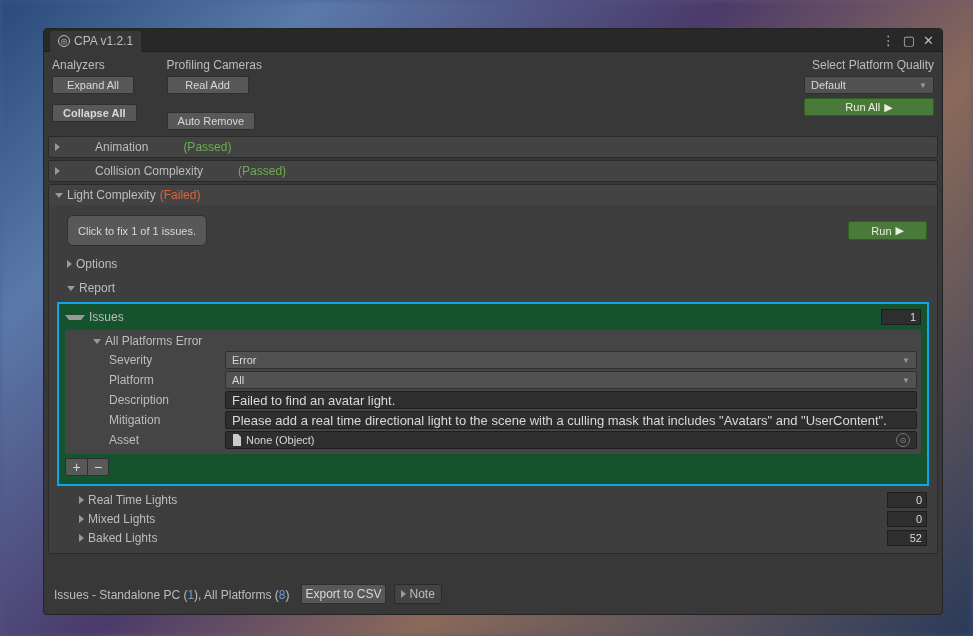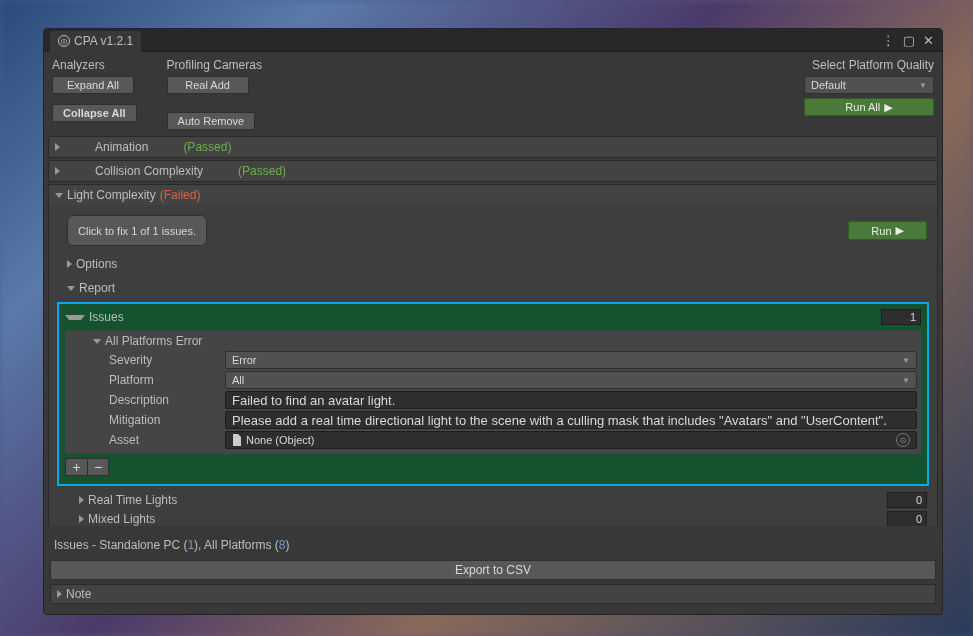--- a/index.html
+++ b/index.html
@@ -46,21 +46,21 @@
 .field-dd { flex:1; background:#515151; border:1px solid #2f2f2f; color:#d8d8d8; padding:1px 6px; height:18px; display:flex; align-items:center; justify-content:space-between; font-size:11px; border-radius:2px; cursor:pointer; }
 .field-txt { flex:1; background:#2e2e2e; border:1px solid #1e1e1e; color:#d8d8d8; padding:1px 6px; height:18px; display:flex; align-items:center; font-size:13px; border-radius:2px; overflow:hidden; white-space:nowrap; }
 .obj-field { flex:1; background:#2e2e2e; border:1px solid #1e1e1e; color:#d8d8d8; padding:1px 6px; height:18px; display:flex; align-items:center; font-size:11px; border-radius:2px; gap:4px; }
 .obj-pick { margin-left:auto; width:14px; height:14px; border-radius:50%; border:1px solid #777; display:flex; align-items:center; justify-content:center; font-size:8px; color:#999; cursor:pointer; }
 .plus-minus { display:flex; gap:0; margin-left:auto; margin-top:4px; }
 .pm-btn { width:22px; height:18px; background:#585858; border:1px solid #2f2f2f; color:#d8d8d8; display:flex; align-items:center; justify-content:center; cursor:pointer; font-size:14px; }
 .pm-btn:first-child { border-radius:2px 0 0 2px; border-right:none; }
 .pm-btn:last-child { border-radius:0 2px 2px 0; }
 .light-row { display:flex; align-items:center; height:19px; padding-left:24px; gap:4px; }
 .light-count { margin-left:auto; background:#2e2e2e; border:1px solid #1e1e1e; color:#d8d8d8; padding:1px 4px; width:40px; height:16px; text-align:right; font-size:11px; margin-right:4px; }
-.footer { padding:4px 4px 8px 4px; display:flex; flex-direction:column; gap:4px; }
+.footer { padding:4px 4px 8px 4px; display:flex; flex-direction:row; gap:4px; }
 .summary { padding:4px 6px; color:#bdbdbd; }
 .num-blue { color:#6a9ad4; }
 .export-btn { background:#585858; border:1px solid #2f2f2f; color:#d8d8d8; padding:3px; border-radius:2px; text-align:center; cursor:pointer; height:20px; display:flex; align-items:center; justify-content:center; margin:0 2px; }
 .note-hdr { background:#434343; border:1px solid #2a2a2a; border-radius:2px; height:20px; display:flex; align-items:center; gap:4px; padding:0 6px; margin:0 2px 2px 2px; cursor:pointer; }
 .chev-down { font-size:8px; color:#999; }
 </style>
 </head>
 <body>
 <div class="bg-blur"></div>
 

